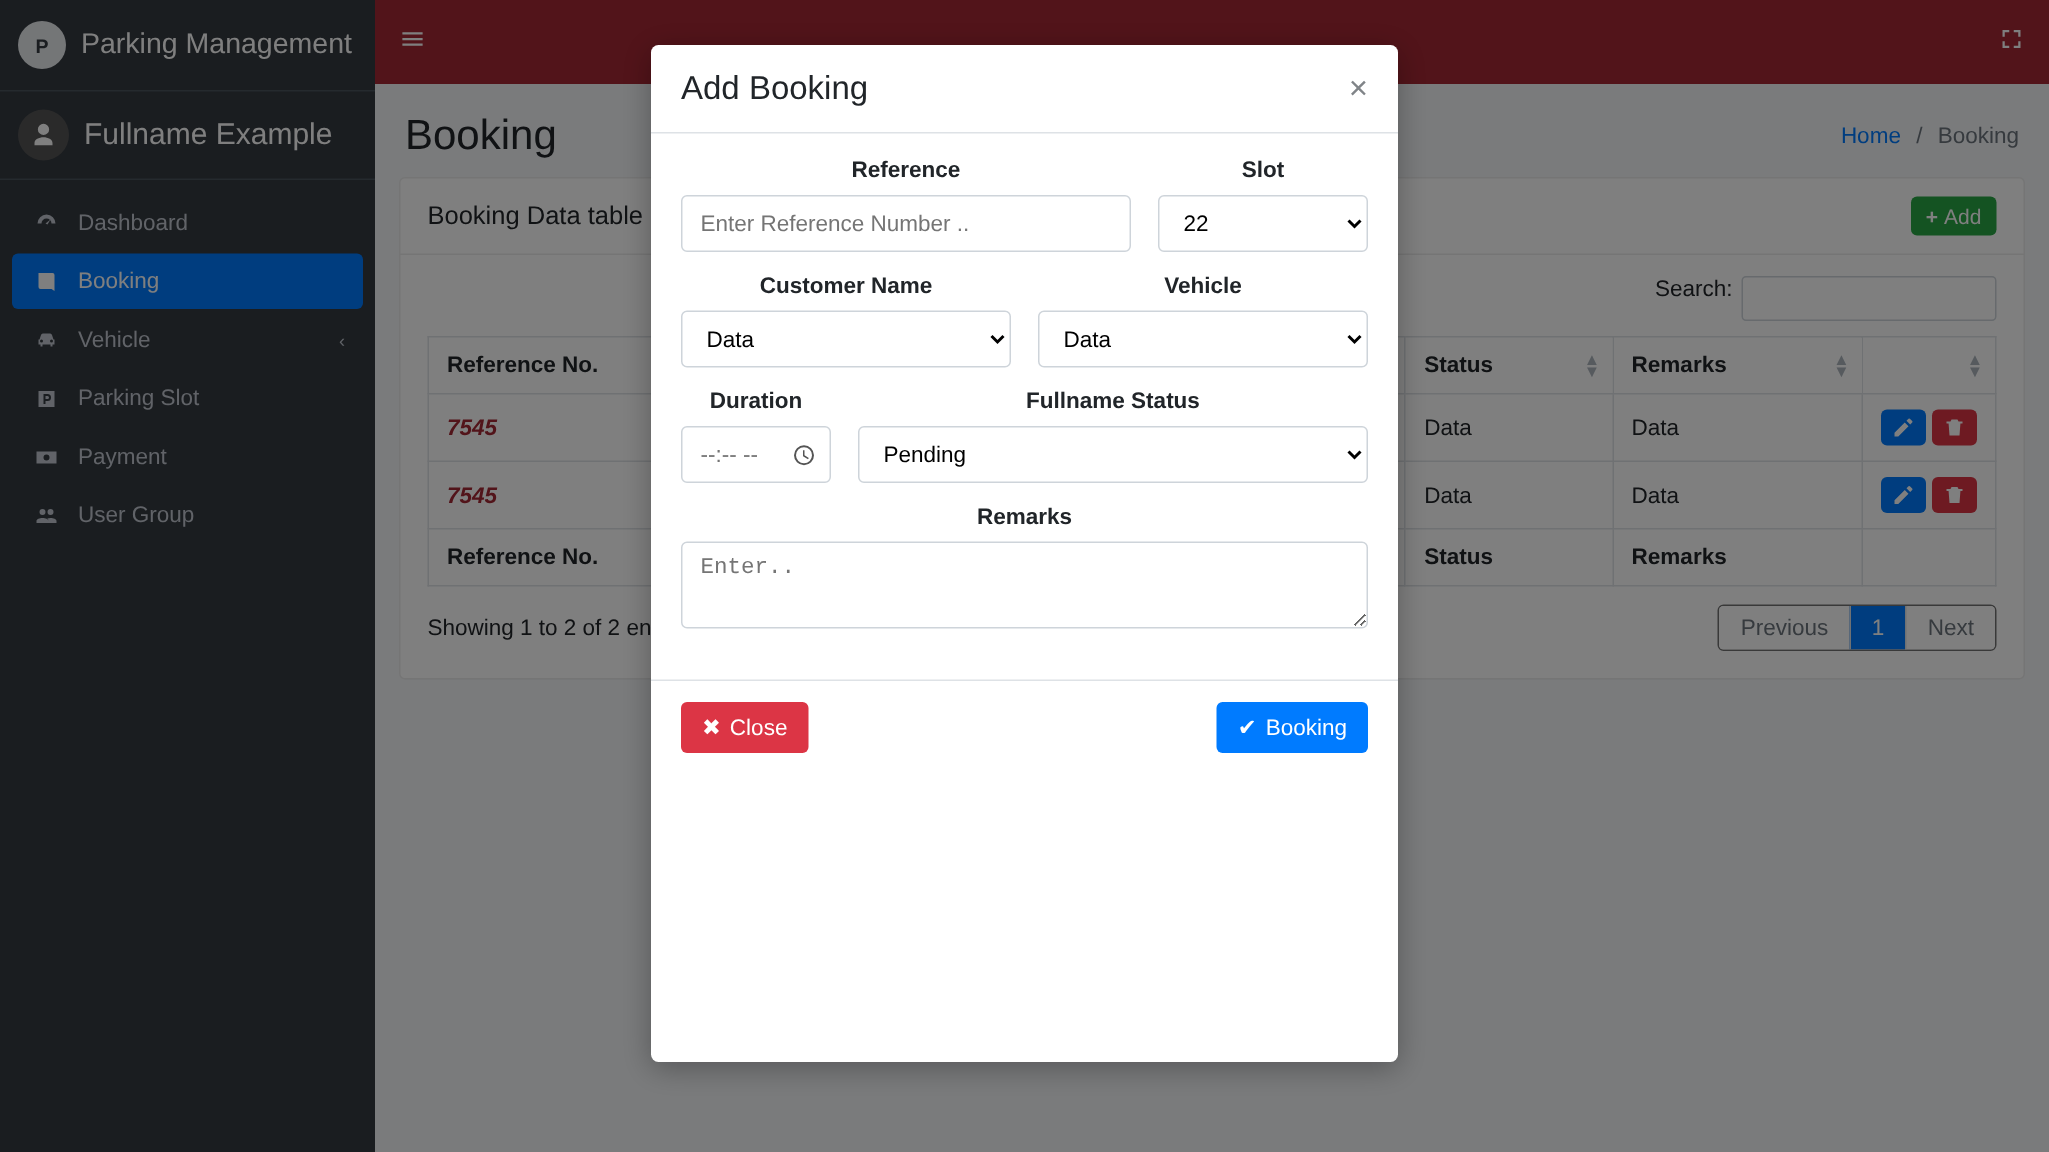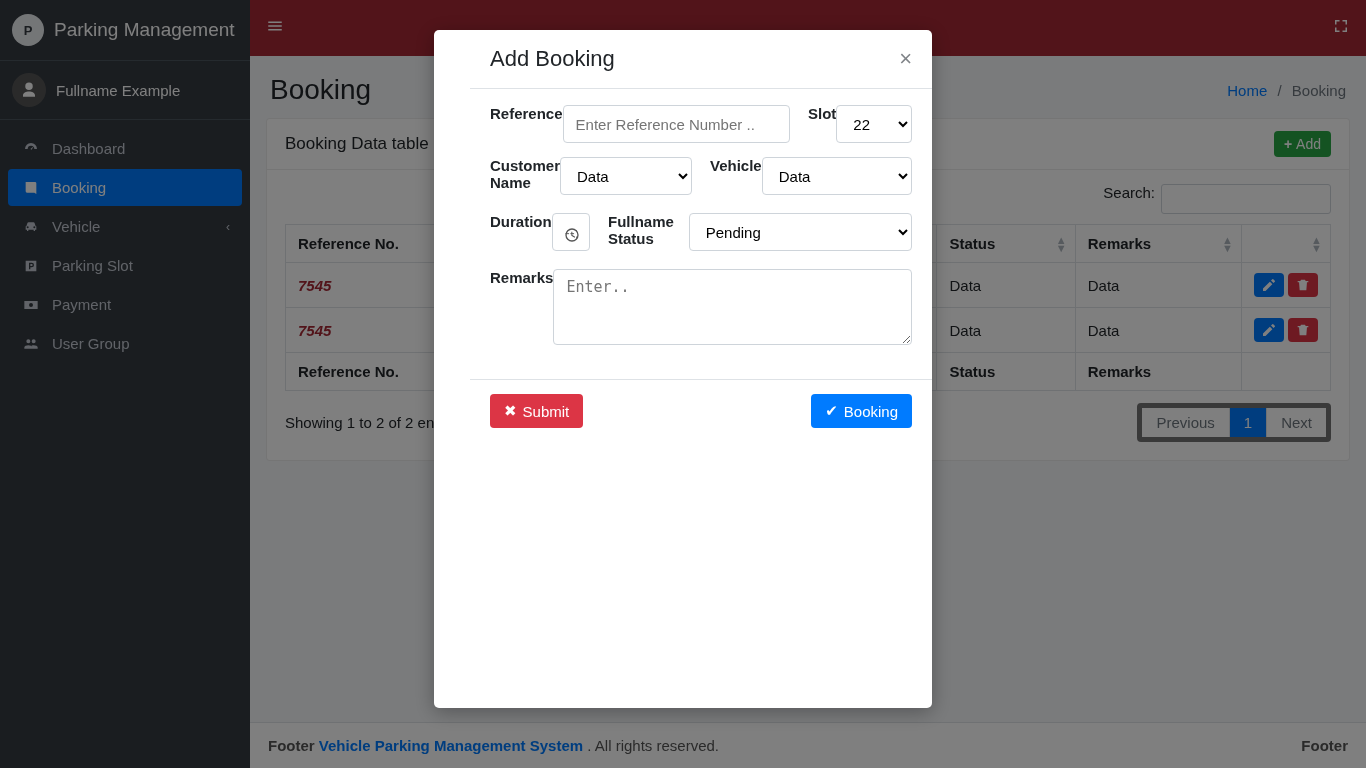--- a/index.html
+++ b/index.html
@@ -53,21 +53,21 @@
     border-radius: 50%;
     background: #555;
     margin-right: 10px;
     display: inline-flex;
     align-items: center; justify-content: center;
     color: #fff;
     font-size: 16px;
   }
   .user-panel .name {
     color: #fff;
-    font-size: 15px;
+    font-size: 20px;
   }
   .nav { list-style: none; padding: 10px 8px; }
   .nav-item {
     display: flex;
     align-items: center;
     padding: 10px 12px;
     color: #c2c7d0;
     font-size: 15px;
     border-radius: 4px;
     cursor: pointer;
@@ -208,21 +208,21 @@
 
   .dt-bottom {
     display: flex;
     align-items: center;
     margin-top: 12px;
     font-size: 15px;
   }
   .pagination {
     margin-left: auto;
     display: flex;
-    border: 5px solid #737373;
+    border: 1px solid #737373;
     border-radius: 4px;
     overflow: hidden;
   }
   .page-link {
     padding: 6px 14px;
     color: #6c757d;
     background: #fff;
     border-left: 1px solid #dee2e6;
     cursor: pointer;
   }
@@ -252,21 +252,20 @@
     z-index: 100;
   }
   .modal {
     width: 498px;
     background: #fff;
     border-radius: 5px;
     box-shadow: 0 4px 20px rgba(0,0,0,.3);
     display: flex;
     flex-direction: column;
     max-height: calc(100% - 60px);
-    padding-left: 36px;
   }
   .modal-header {
     display: flex;
     align-items: center;
     padding: 16px 20px;
     border-bottom: 1px solid #dee2e6;
   }
   .modal-header h5 {
     font-size: 22px;
     font-weight: 500;
@@ -277,38 +276,38 @@
     color: #808488;
     cursor: pointer;
     background: none;
     border: none;
   }
   .modal-body {
     padding: 16px 20px 20px;
     overflow: auto;
   }
   .form-row { display: flex; gap: 18px; margin-bottom: 14px; }
-  .form-group { flex: 1; display: flex; flex-direction: row; }
+  .form-group { flex: 1; display: flex; flex-direction: column; align-items: center; }
   .form-group.narrow { flex: 0 0 100px; }
   .form-group label {
     font-weight: 700;
     font-size: 15px;
     margin-bottom: 8px;
   }
   .form-control {
     border: 1px solid #ced4da;
     border-radius: 4px;
     padding: 8px 12px;
     font-size: 15px;
     height: 38px;
     background: #fff;
     width: 100%;
   }
   select.form-control { appearance: auto; padding-right: 24px; }
-  textarea.form-control { height: 76px; resize: vertical; }
+  textarea.form-control { height: 58px; resize: vertical; font-family: Liberation Mono, monospace; }
   .time-wrap { position: relative; }
   .time-wrap .clock {
     position: absolute;
     right: 10px;
     top: 50%;
     transform: translateY(-50%);
     color: #555;
     pointer-events: none;
   }
   .modal-footer {
@@ -511,28 +510,20 @@
         <span>Showing 1 to 2 of 2 entries</span>
         <div class="pagination">
           <span class="page-link">Previous</span>
           <span class="page-link active">1</span>
           <span class="page-link">Next</span>
         </div>
       </div>
     </div>
   </div>
 
-  <div class="footer">
-    <div>
-      <strong>Footer </strong>
-      <a href="#">Vehicle Parking Management System </a>
-      <span>. All rights reserved.</span>
-    </div>
-    <div class="r">Footer</div>
-  </div>
 </div>
 
 <div class="modal-backdrop">
   <div class="modal">
     <div class="modal-header">
       <h5>Add Booking</h5>
       <button class="close">×</button>
     </div>
     <div class="modal-body">
 
@@ -588,21 +579,21 @@
         <div class="form-group">
           <label>Remarks</label>
           <textarea class="form-control" placeholder="Enter.." style=""></textarea>
         </div>
       </div>
 
     </div>
     <div class="modal-footer">
       <button class="btn btn-danger">
         <span class="ic">✖</span>
-          <span>Submit</span>
+          <span>Close</span>
       </button>
       <span class="spacer"></span>
       <button class="btn btn-primary">
         <span class="ic">✔</span>
           <span>Booking</span>
       </button>
     </div>
   </div>
 </div>
 

